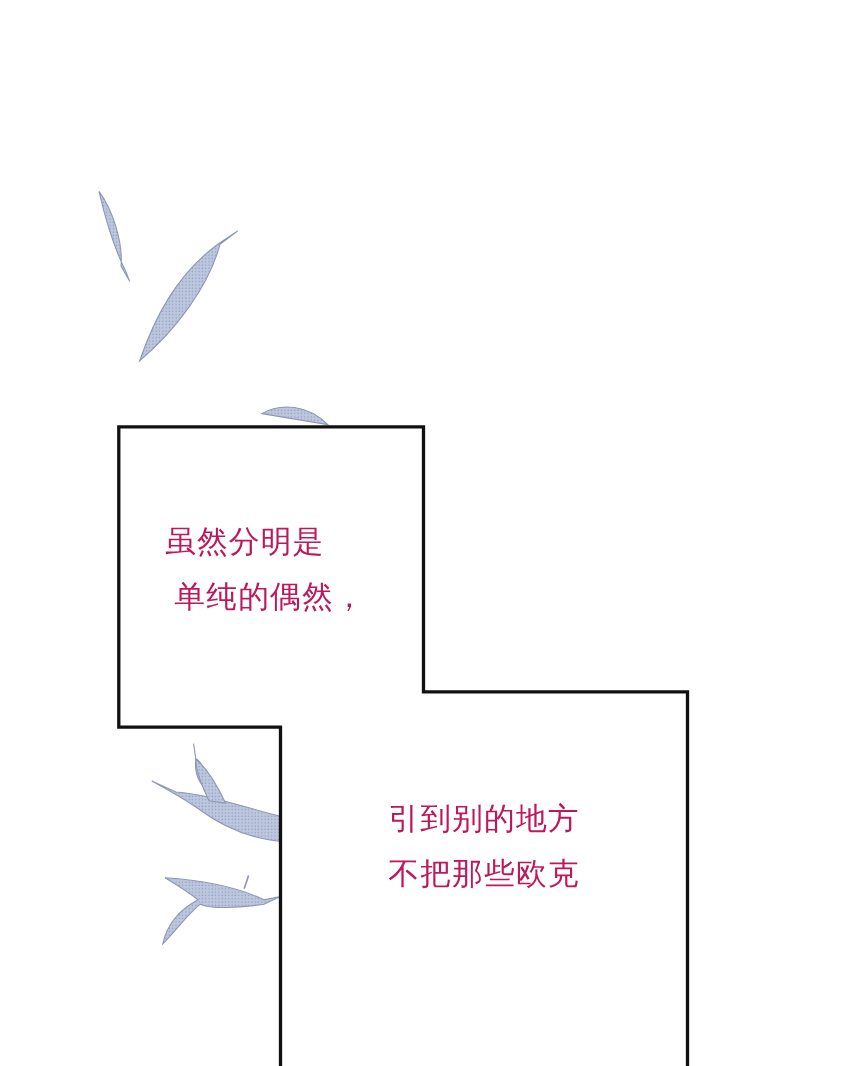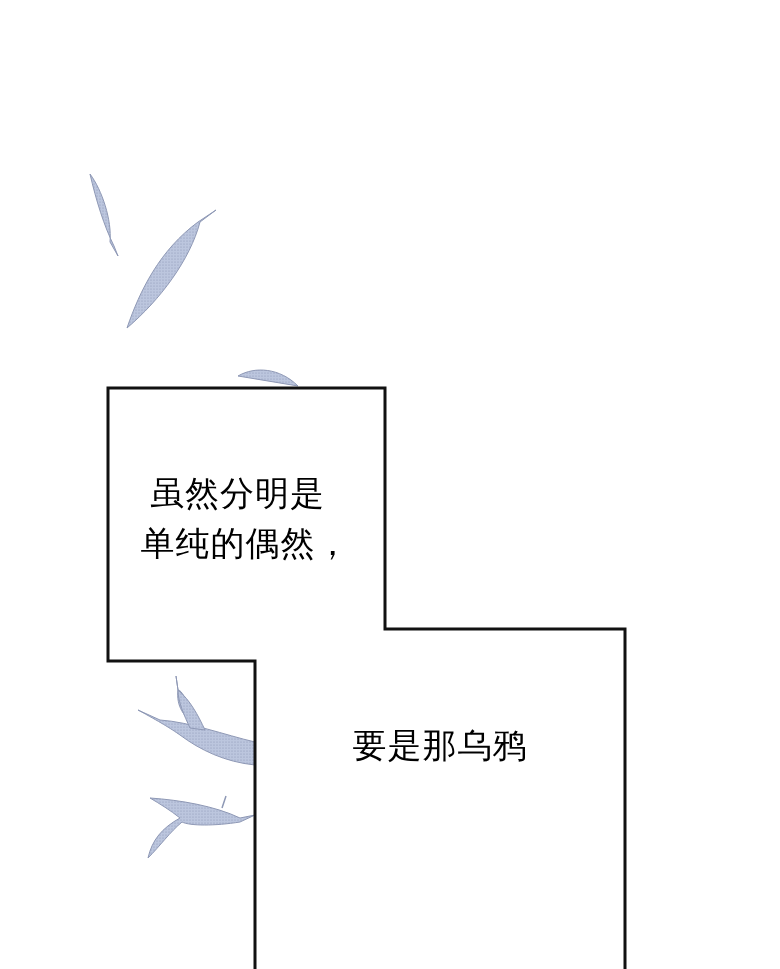--- a/index.html
+++ b/index.html
@@ -1,18 +1,18 @@
 <!DOCTYPE html>
 <html><head>
 <meta charset="utf-8">
 <style>
   html, body { margin:0; padding:0; background:#ffffff; }
   body { width:780px; height:969px; position:relative; overflow:hidden; font-family:"DejaVu Sans", sans-serif; }
   .panel-svg { position:absolute; left:0; top:0; }
-  .caption { position:absolute; color:#000000; font-size:34px; line-height:50px; text-align:center; white-space:nowrap; letter-spacing:1px; }
+  .caption { position:absolute; color:#be185d; font-size:28px; line-height:50px; text-align:center; white-space:nowrap; letter-spacing:1px; }
   .cap1 { left:128px; top:468px; width:235px; }
   .cap1 .l1 { display:block; padding-left:22px; text-align:left; }
   .cap1 .l2 { display:block; text-align:center; }
   .cap2 { left:310px; top:720px; width:260px; }
   .cap2 span { display:block; }
 </style>
 </head>
 <body>
 
 <svg class="panel-svg" width="780" height="969" viewBox="0 0 780 969">
@@ -44,14 +44,15 @@
 
   <path d="M255,969 L255,661 L108,661 L108,388 L385,388 L385,629 L625,629 L625,969" fill="#ffffff" stroke="#111111" stroke-width="3"></path>
 </svg>
 
 <div class="caption cap1">
   <span class="l1">虽然分明是</span>
   <span class="l2">单纯的偶然，</span>
 </div>
 
 <div class="caption cap2">
-  <span>要是那乌鸦</span>
+  <span>引到别的地方</span>
+  <span>不把那些欧克</span>
 </div>
 
 </body></html>

